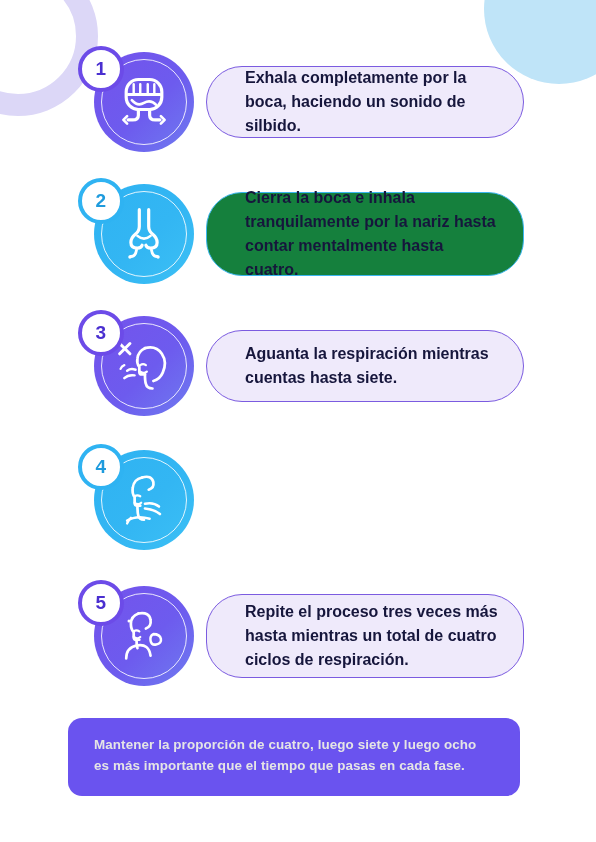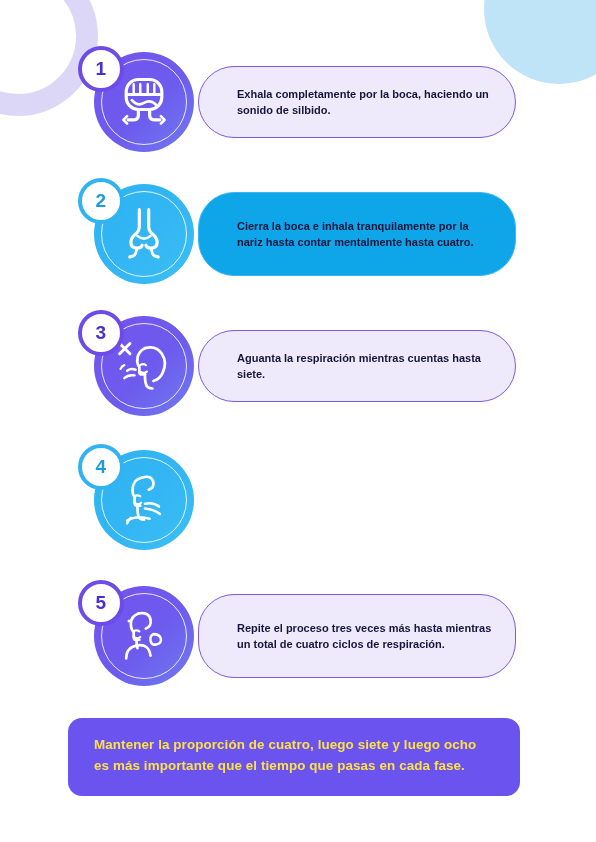--- a/index.html
+++ b/index.html
@@ -113,59 +113,59 @@
     color: #4A2FD0;
   }
   .num-bubble.blue {
     border: 4px solid #2FB3F2;
     color: #1E9BDD;
   }
 
   
   .pill {
     position: absolute;
-    left: 120px;
+    left: 128px;
     width: 318px;
     box-sizing: border-box;
     border-radius: 36px;
     padding: 14px 22px 14px 38px;
     display: flex;
     align-items: center;
     z-index: 1;
-    font-size: 11px;
+    font-size: 16px;
     font-weight: bold;
     line-height: 1.5;
     color: #16163C;
   }
   .pill.purple {
     background: #EFEAFB;
     border: 1.4px solid #7B5BE0;
   }
   .pill.blue {
-    background: #0ea5e9;
+    background: #15803d;
     border: 1.4px solid #3BB6EF;
     justify-content: flex-end;
   }
 
   .pill-h-72 { top: 20px; height: 72px; }
   .pill-h-84 { top: 14px; height: 84px; }
 
   .pill.justify { text-align: justify; }
 
   
   .footer-banner {
     position: absolute;
     left: 68px;
     top: 718px;
     width: 452px;
     box-sizing: border-box;
     background: #6A53EF;
     border-radius: 14px;
     padding: 17px 26px 19px 26px;
-    color: #fde047;
+    color: #e5e5e5;
     font-size: 13.4px;
     font-weight: bold;
     line-height: 1.55;
     letter-spacing: 0.1px;
   }
 </style>
 </head>
 <body>
 
 <div class="deco-ring"></div>

